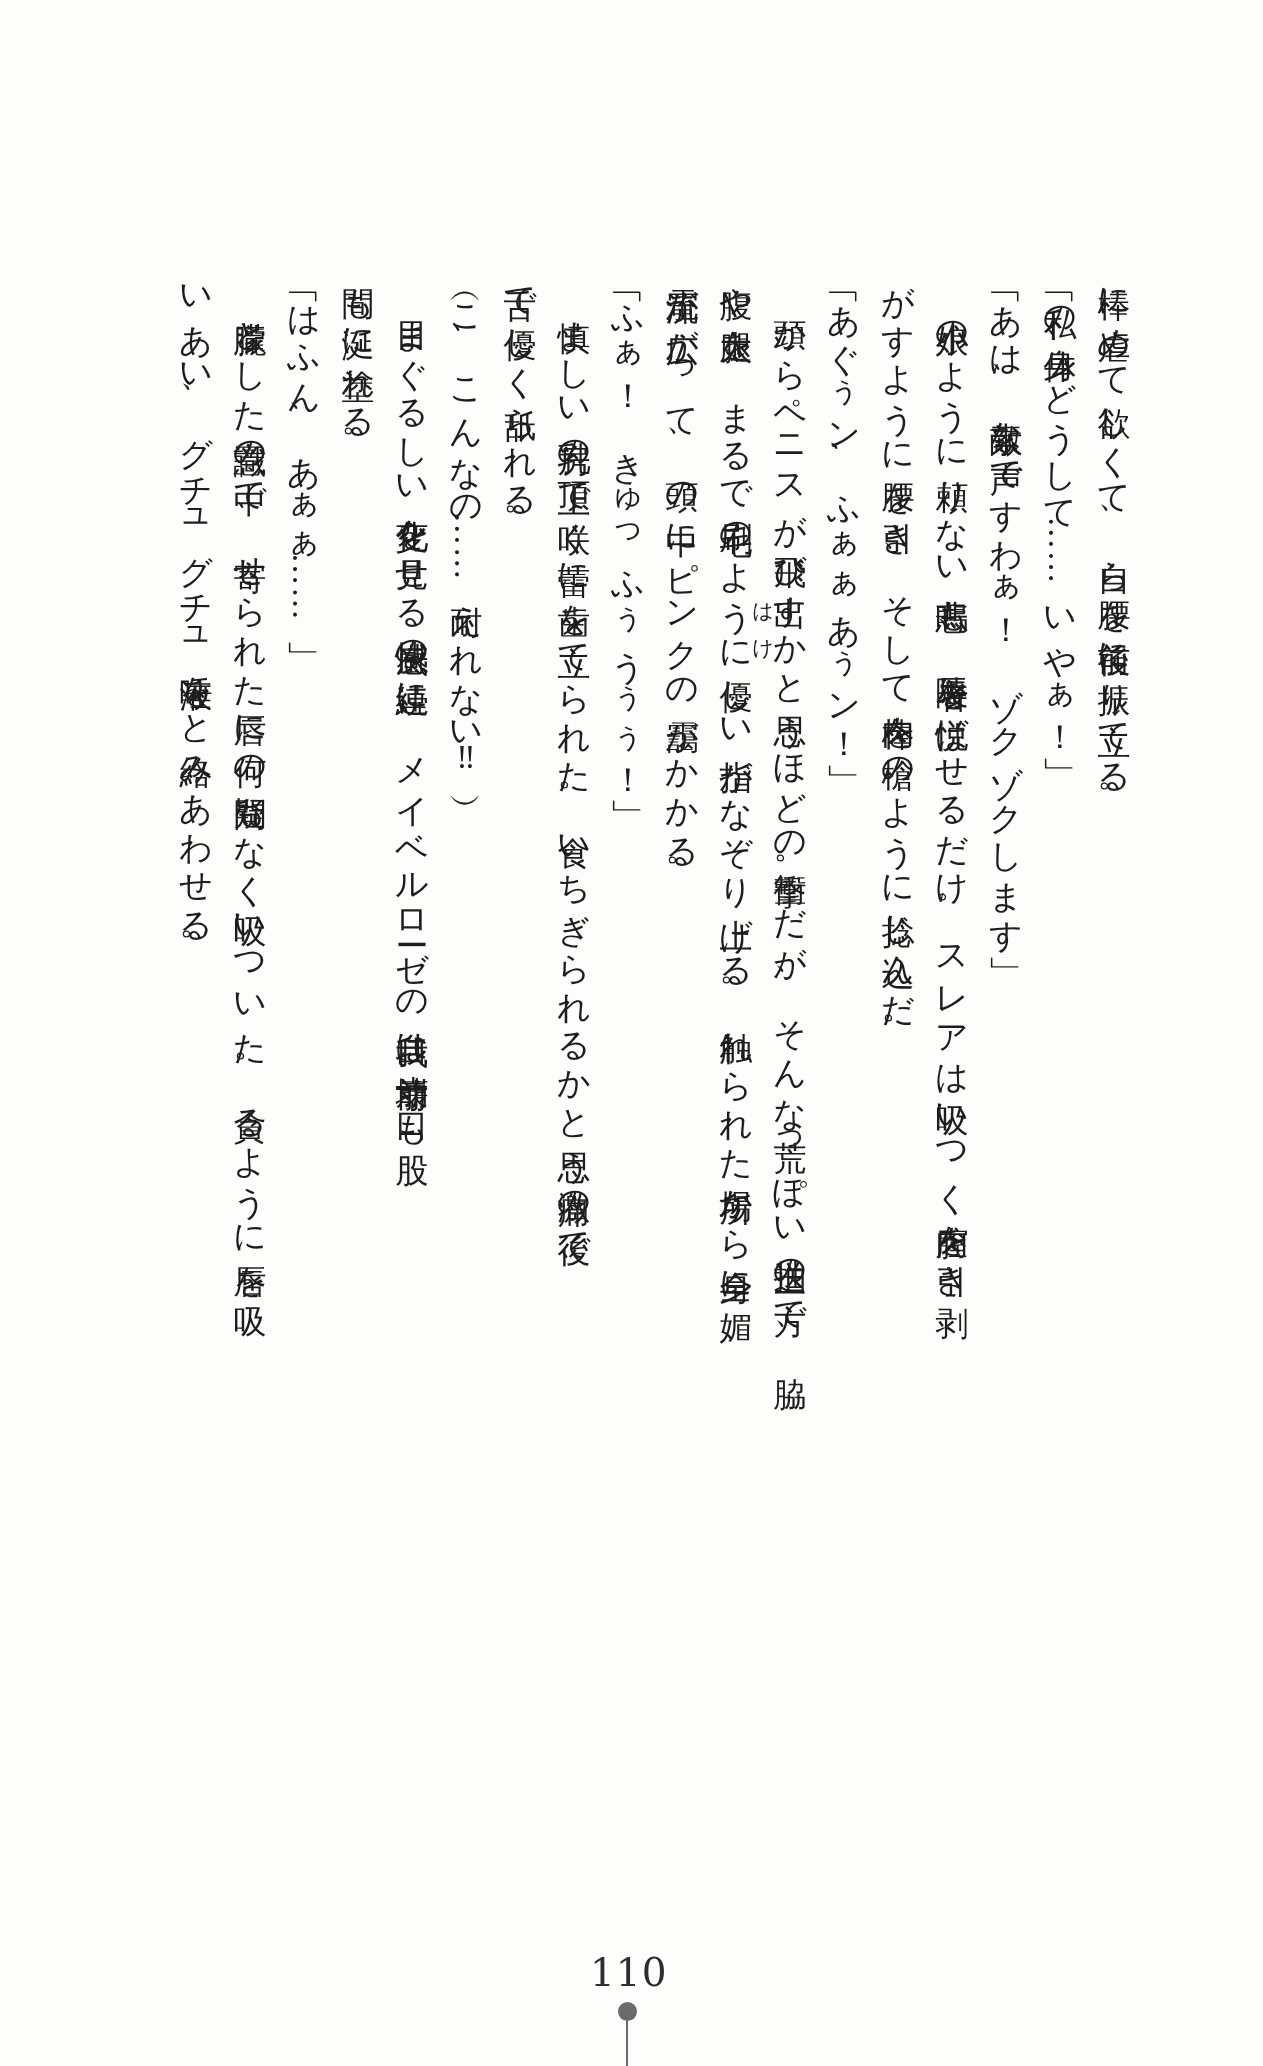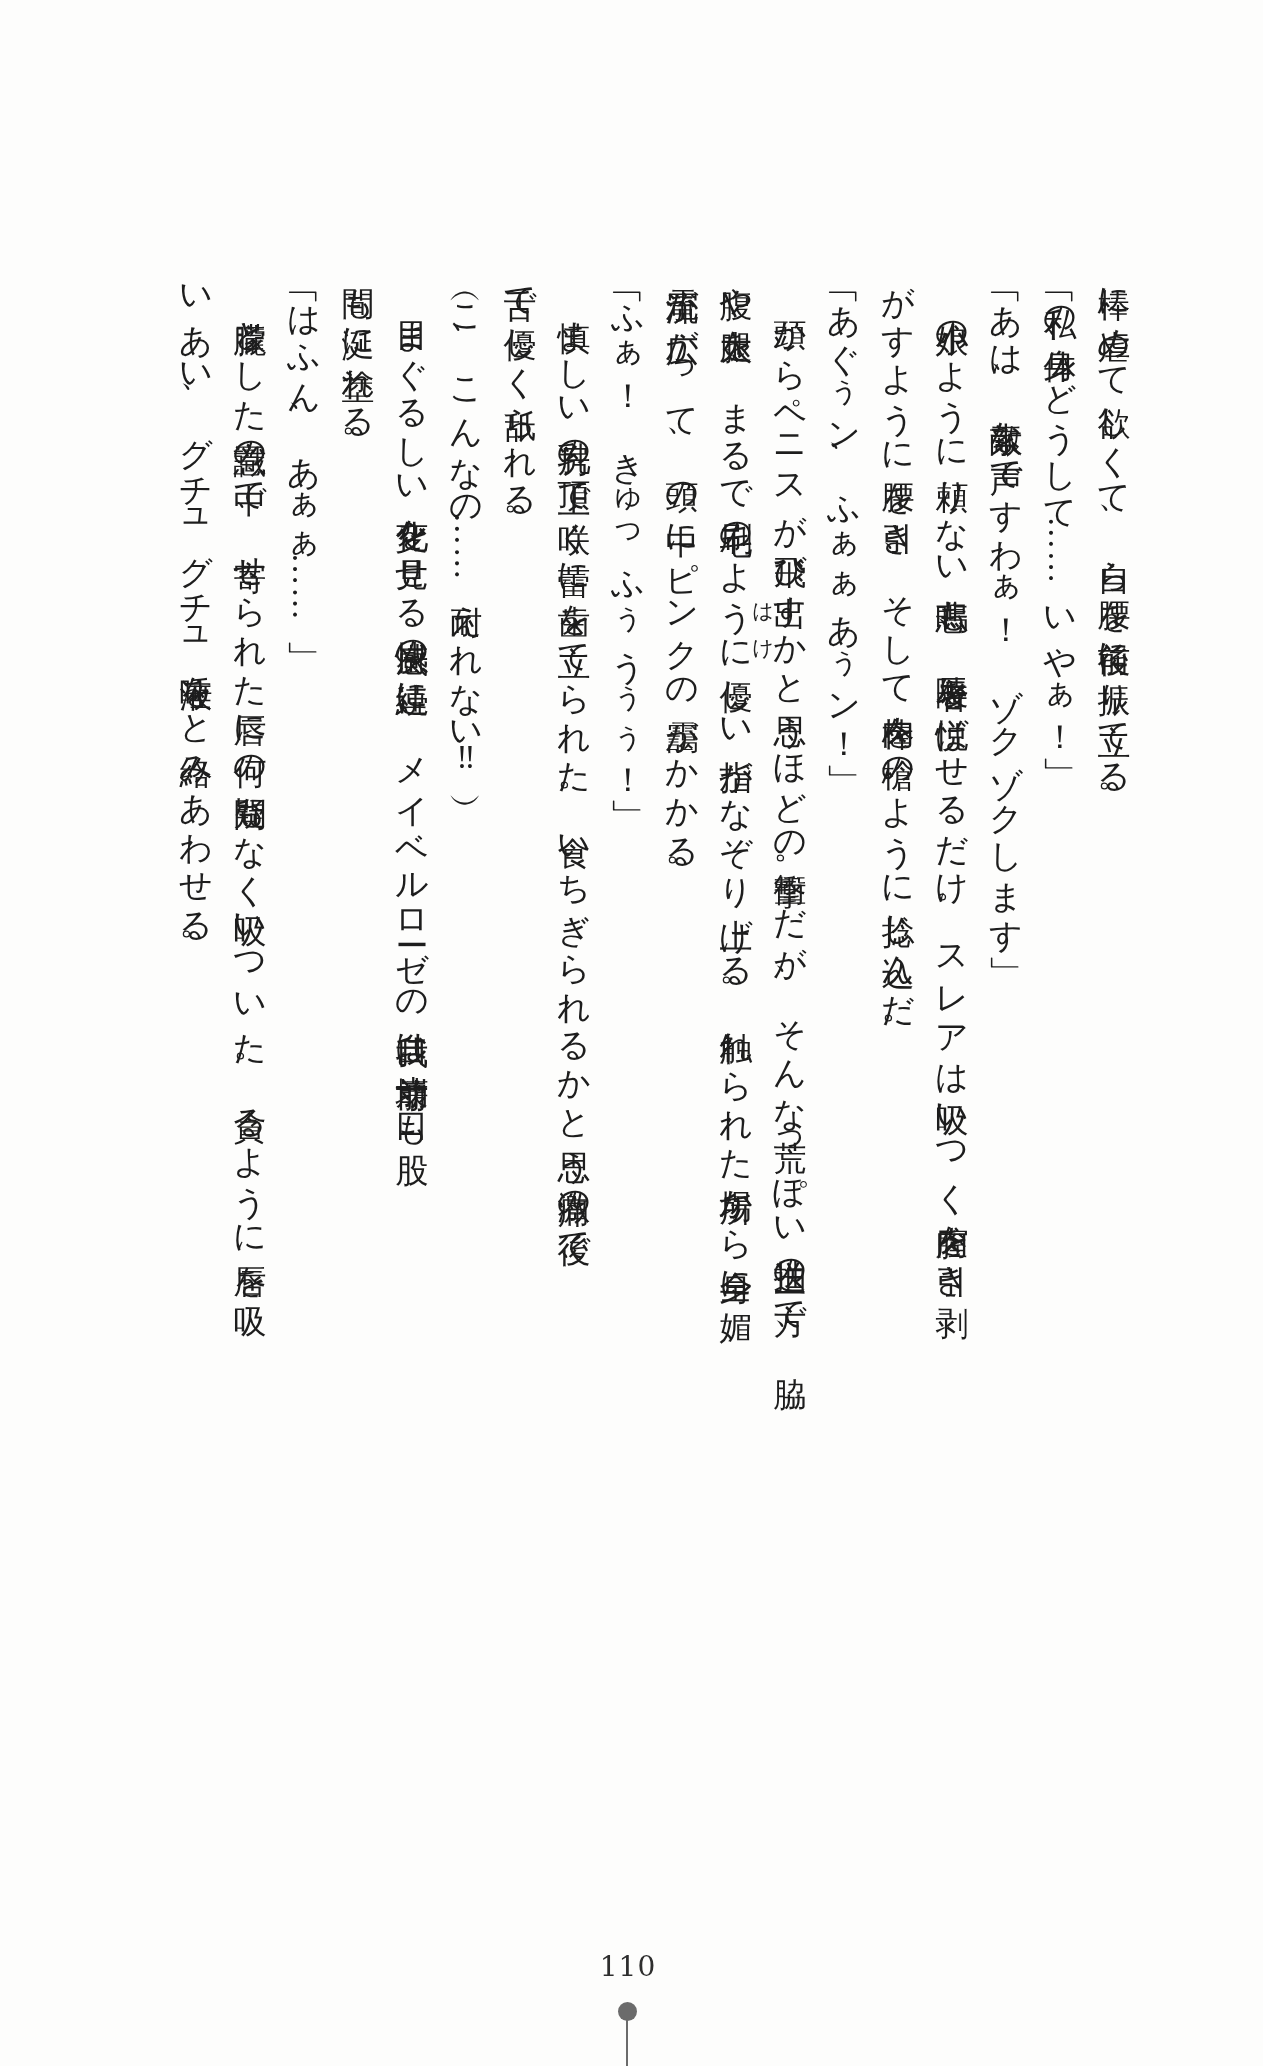--- a/index.html
+++ b/index.html
@@ -54,21 +54,21 @@
   }
 
   
   .page-number {
     position: absolute;
     left: 590px;
     top: 1950px;
     width: 76px;
     text-align: center;
     font-family: "DejaVu Serif", "Liberation Serif", serif;
-    font-size: 28px;
+    font-size: 39px;
     font-weight: 400;
     color: #2e2e2e;
     letter-spacing: 1px;
   }
   .marker-dot {
     position: absolute;
     left: 618px;
     top: 2002px;
     width: 19px;
     height: 19px;

